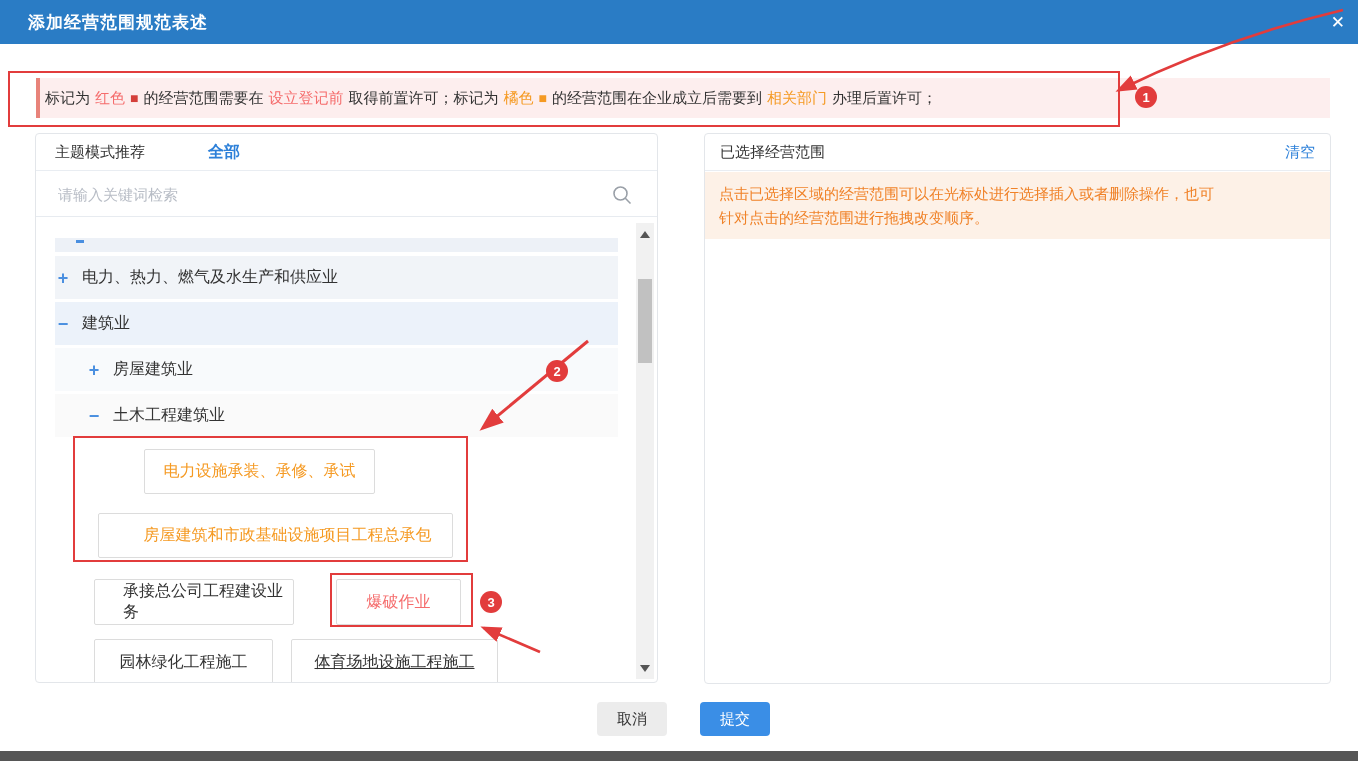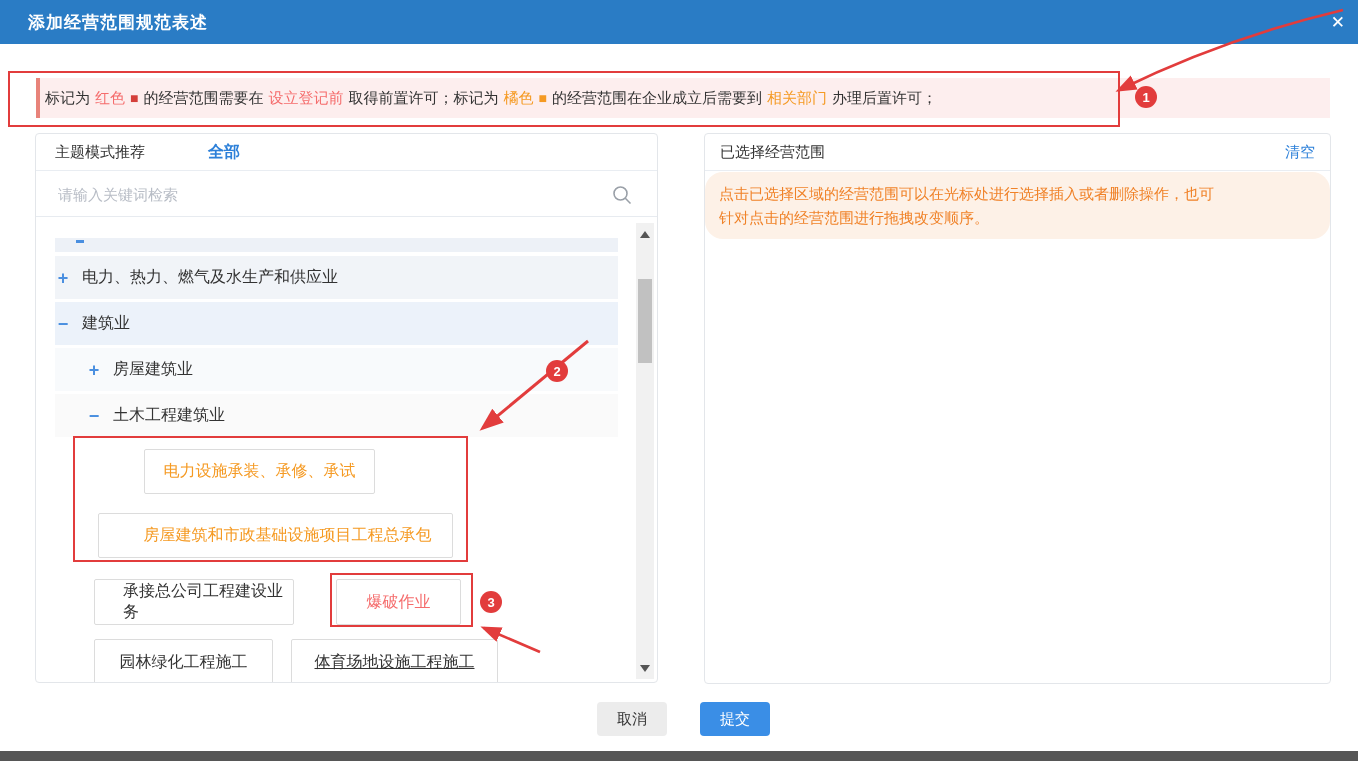--- a/index.html
+++ b/index.html
@@ -79,21 +79,21 @@
     cursor:pointer; }
 
   
   .right-panel { position:absolute; left:704px; top:133px; width:627px; height:551px;
     border:1px solid #e3e6ea; border-radius:4px; background:#fff; overflow:hidden; }
   .rp-header { position:absolute; left:0; top:0; width:100%; height:37px;
     border-bottom:1px solid #e9edf2; display:flex; align-items:center; }
   .rp-title { margin-left:15px; font-size:15px; color:#333; }
   .rp-clear { position:absolute; right:15px; font-size:15px; color:#2d80d9; cursor:pointer; }
   .rp-hint { position:absolute; left:0; top:38px; width:100%; height:67px; background:#fdf1e7;
-    padding:10px 14px; font-size:15px; color:#f08228; line-height:24px;border-radius:18px; }
+    padding:10px 14px; font-size:15px; color:#f08228; line-height:24px; }
 
   
   .btn { position:absolute; top:702px; width:70px; height:34px; border:none; border-radius:4px;
     font-size:15px; cursor:pointer; font-family:inherit; }
   .btn-cancel { left:597px; background:#ececec; color:#333; }
   .btn-submit { left:700px; background:#3a8ee6; color:#fff; }
   .bottom-bar { position:absolute; left:0; top:751px; width:1358px; height:10px; background:#565656; }
 
   
   .anno-rect { position:absolute; border:2px solid #e23c3c; z-index:50; pointer-events:none; }

